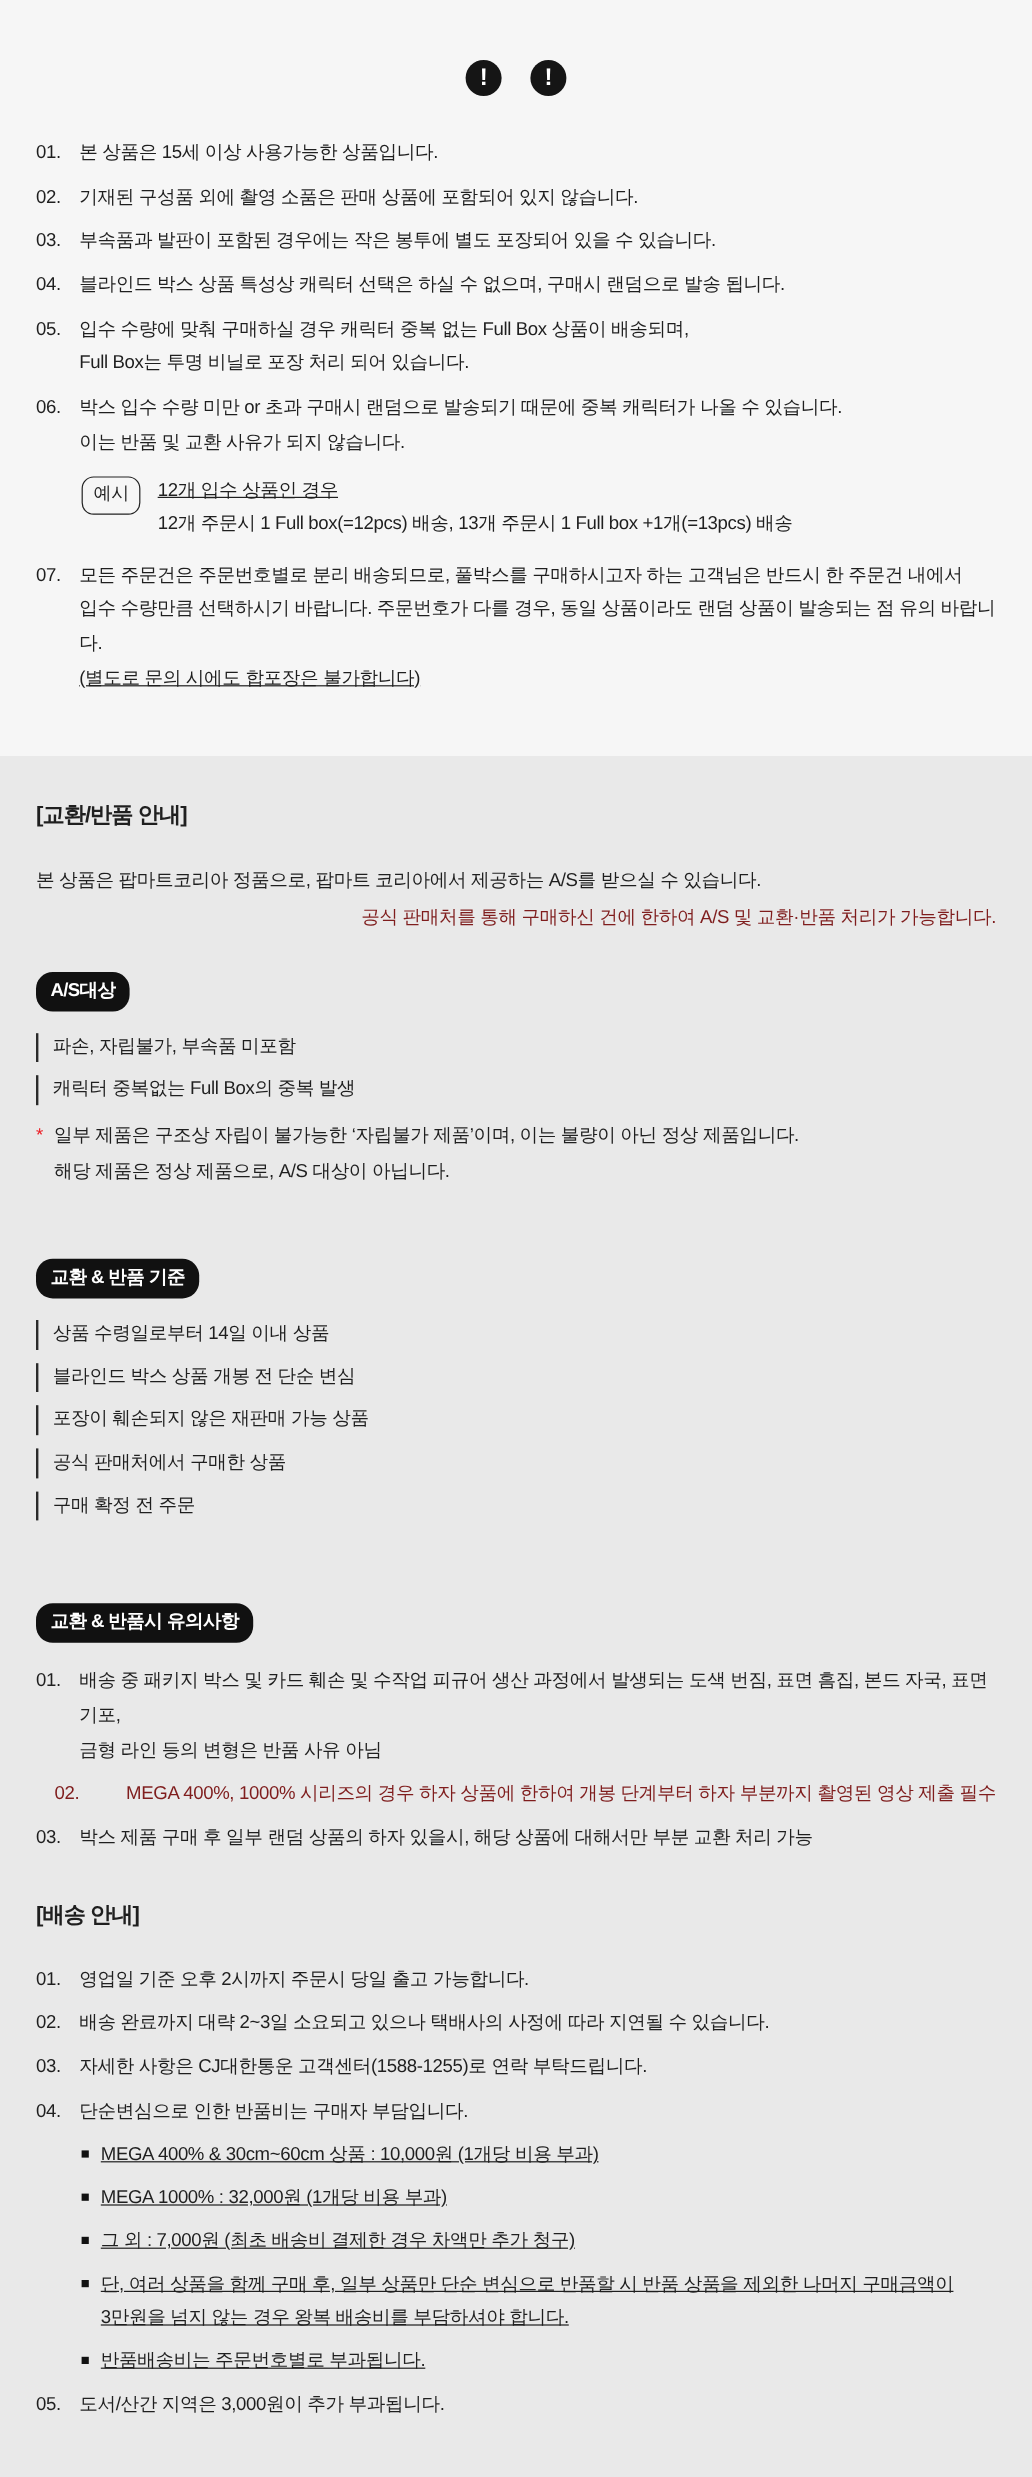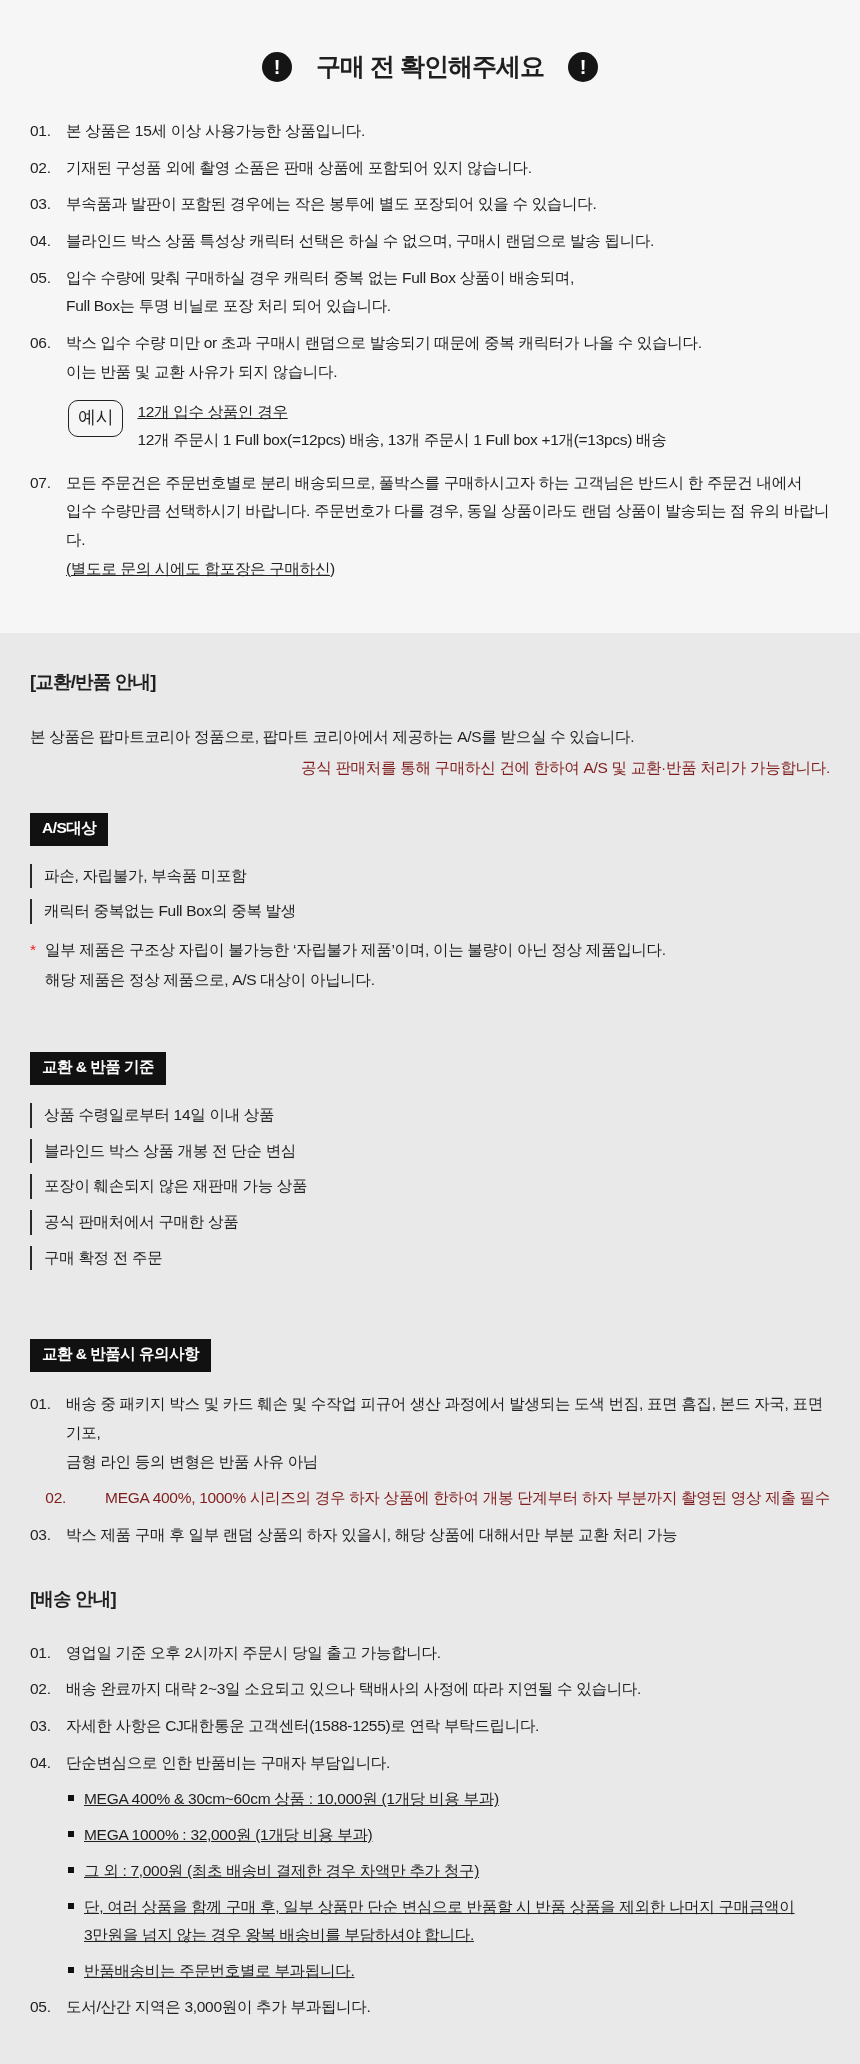--- a/index.html
+++ b/index.html
@@ -21,51 +21,50 @@
   }
   .hdr-title { font-size: 25px; font-weight: 800; letter-spacing: -1px; }
   .nitem { display: flex; margin-bottom: 8px; font-size: 15.5px; line-height: 1.85; }
   .nno { width: 36px; flex: none; }
   .nbody { flex: 1; }
   .underline { text-decoration: underline; }
   .ex-box { display: flex; gap: 14px; margin: 12px 0 16px 38px; font-size: 15.5px; line-height: 1.75; }
   .ex-badge {
     border: 1.6px solid #222; border-radius: 10px;
     padding: 1px 9px 2px; align-self: flex-start;
-    font-size: 18px; margin-top: 2px; background: transparent;
+    font-size: 15px; margin-top: 2px; background: transparent;
   }
   .sec-main { background: #e9e9e9; padding: 36px 30px 50px; }
   .h2 { font-size: 18.5px; font-weight: 800; letter-spacing: -0.8px; margin: 0 0 28px; }
   .para { font-size: 15.5px; line-height: 1.95; }
   .red { color: #7f1d1d; text-align: right; }
   .badge {
     display: inline-block; background: #111111; color: #ffffff;
     font-weight: 700; font-size: 15.5px; letter-spacing: -0.5px;
-    padding: 5px 12px 7px; border-radius: 0; margin: 30px 0 18px;
+    padding: 5px 12px 7px; border-radius: 14px; margin: 30px 0 18px;
   }
   .barlist .bitem {
     border-left: 2.5px solid #2a2a2a;
     padding: 1px 0 2px 12px; margin-bottom: 11px;
     font-size: 15.5px; line-height: 1.4;
   }
   .note { display: flex; font-size: 15.5px; line-height: 1.9; margin-top: 6px; }
   .star { color: #ec1c24; width: 15px; flex: none; }
   .gap28 { height: 28px; }
   .bullets { margin: 2px 0 4px 38px; }
   .bul { display: flex; margin-bottom: 8px; font-size: 15.5px; line-height: 1.8; text-decoration: underline; }
   .sq { width: 6px; height: 6px; background: #111; margin: 10px 10px 0 0; flex: none; }
 </style>
 </head>
 <body>
 
 <section class="sec-top">
 
   <div class="hdr">
     <span class="excl">!</span>
-    <span class="hdr-title">구매 전 확인해주세요</span>
     <span class="excl">!</span>
   </div>
 
   <div class="nitem">
     <span class="nno">01.</span>
     <div class="nbody">
         <div>본 상품은 15세 이상 사용가능한 상품입니다.</div>
       </div>
   </div>
   <div class="nitem">
@@ -107,21 +106,21 @@
       <div class="underline">12개 입수 상품인 경우</div>
       <div>12개 주문시 1 Full box(=12pcs) 배송, 13개 주문시 1 Full box +1개(=13pcs) 배송</div>
     </div>
   </div>
 
   <div class="nitem">
     <span class="nno">07.</span>
     <div class="nbody">
       <div>모든 주문건은 주문번호별로 분리 배송되므로, 풀박스를 구매하시고자 하는 고객님은 반드시 한 주문건 내에서</div>
       <div>입수 수량만큼 선택하시기 바랍니다. 주문번호가 다를 경우, 동일 상품이라도 랜덤 상품이 발송되는 점 유의 바랍니다.</div>
-      <div class="underline">(별도로 문의 시에도 합포장은 구매하신)</div>
+      <div class="underline">(별도로 문의 시에도 합포장은 불가합니다)</div>
     </div>
   </div>
 
 </section>
 
 <section class="sec-main">
 
   <h2 class="h2">[교환/반품 안내]</h2>
 
   <div class="para">본 상품은 팝마트코리아 정품으로, 팝마트 코리아에서 제공하는 A/S를 받으실 수 있습니다.</div>

